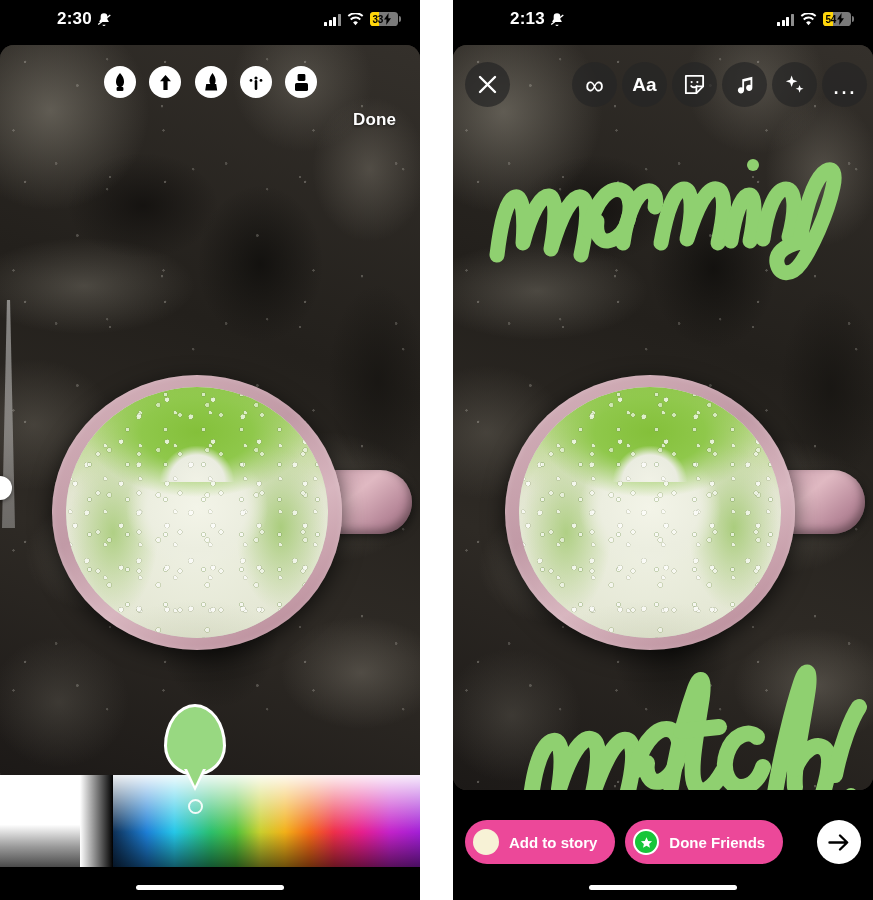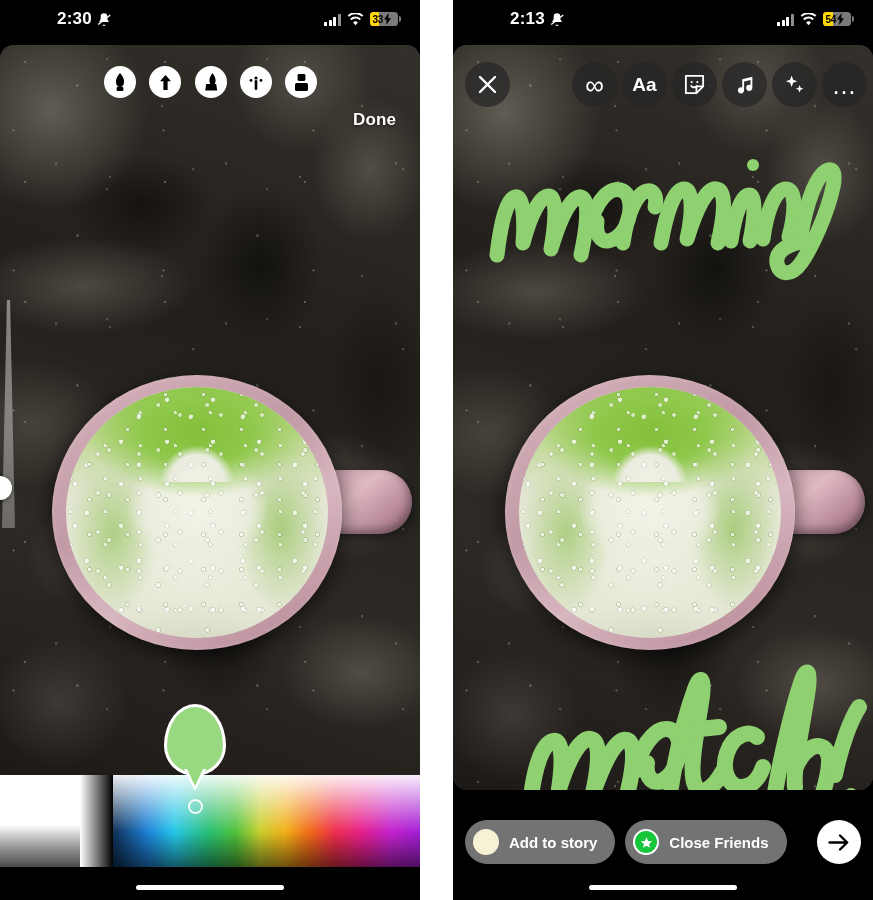--- a/index.html
+++ b/index.html
@@ -153,21 +153,21 @@
 
   
   .story-toolbar { position:absolute; top:62px; left:0; right:0; height:46px; z-index:30; }
   .circ { position:absolute; top:0; width:45px; height:45px; border-radius:50%;
      background:rgba(38,38,38,.72); display:flex; align-items:center; justify-content:center;
      cursor:pointer; color:#fff; }
 
   
   .sharebar { position:absolute; left:0; right:0; bottom:33px; height:50px; z-index:30;
      display:flex; align-items:center; gap:10px; padding:0 12px; }
-  .pill { height:44px; border-radius:22px; background:#737373; display:flex; align-items:center;
+  .pill { height:44px; border-radius:22px; background:#ec4899; display:flex; align-items:center;
      gap:10px; padding:0 18px 0 8px; cursor:pointer; }
   .pill-label { color:#fff; font-size:15px; font-weight:700; white-space:nowrap; }
   .dot-cream { width:26px; height:26px; border-radius:50%; background:#f7f2d6; flex:none; }
   .dot-green { width:26px; height:26px; border-radius:50%; background:#17c63a; flex:none;
      display:flex; align-items:center; justify-content:center; border:2px solid #fff; }
   .next-btn { width:44px; height:44px; border-radius:50%; background:#fff; flex:none;
      display:flex; align-items:center; justify-content:center; cursor:pointer; margin-left:auto; }
 
   .home-ind { position:absolute; bottom:10px; left:50%; transform:translateX(-50%);
      width:148px; height:5px; border-radius:3px; background:#fff; z-index:45; }
@@ -395,21 +395,21 @@
       <div class="pill">
         <div class="dot-cream"></div>
         <span class="pill-label">Add to story</span>
       </div>
       <div class="pill">
         <div class="dot-green">
           <svg width="13" height="13" viewBox="0 0 24 24" fill="#fff">
             <path d="M12 2.5 15 9.2l7.3.6-5.5 4.8 1.6 7.1L12 18l-6.4 3.7 1.6-7.1L1.7 9.8 9 9.2z"></path>
           </svg>
         </div>
-        <span class="pill-label">Close Friends</span>
+        <span class="pill-label">Done Friends</span>
       </div>
       <div class="next-btn">
         <svg width="22" height="19" viewBox="0 0 22 19">
           <path d="M1.5 9.5H19M12 2.5l7.2 7-7.2 7" stroke="#000" stroke-width="2.4" fill="none" stroke-linecap="round" stroke-linejoin="round"></path>
         </svg>
       </div>
     </div>
 
     <div class="home-ind"></div>
   </div>

